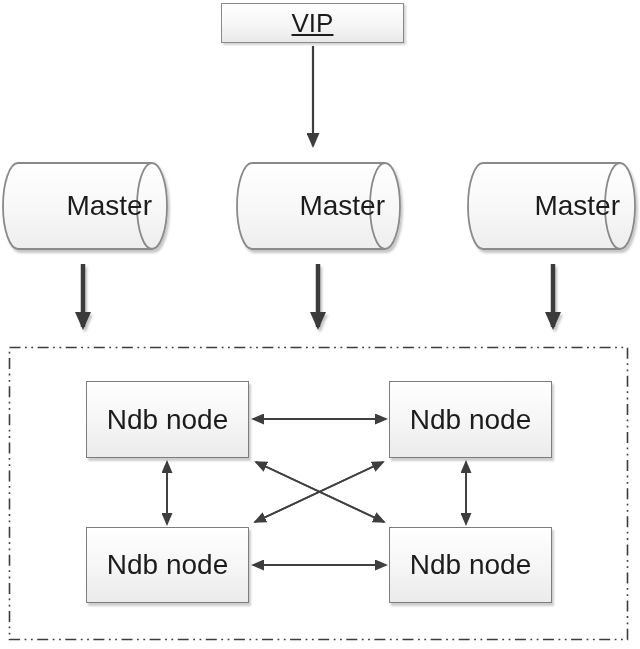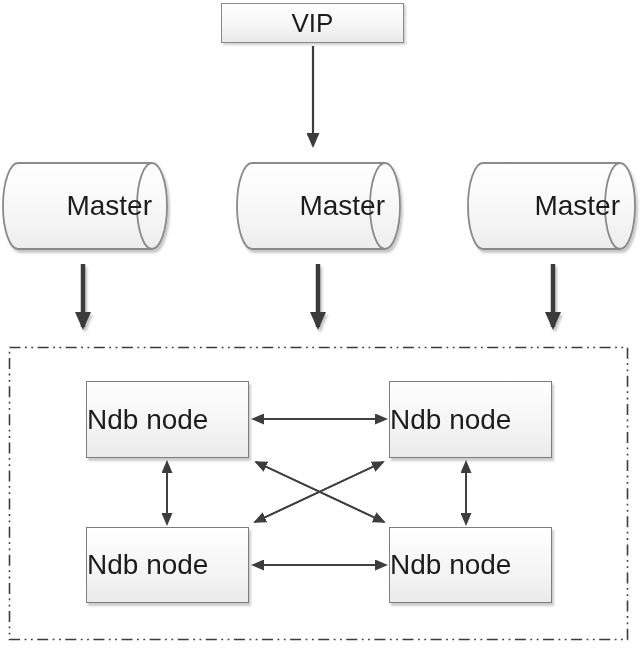--- a/index.html
+++ b/index.html
@@ -30,30 +30,31 @@
     left: 221px; top: 3px;
     width: 183px; height: 40px;
     background: linear-gradient(180deg, #ffffff 0%, #f6f6f6 55%, #e9e9e9 100%);
     border: 1px solid #8a8a8a;
     box-shadow: 2px 2px 2px rgba(0,0,0,0.18);
     display: flex;
     align-items: center;
     justify-content: center;
     font-size: 26px;
     color: #1c1c1c;
+    text-decoration: underline;
   }
   .ndb-box {
     position: absolute;
     width: 163px; height: 77px;
     background: linear-gradient(180deg, #ffffff 0%, #f5f5f5 55%, #ebebeb 100%);
     border: 1.5px solid #7d7d7d;
     box-shadow: 2px 3px 2px rgba(0,0,0,0.2);
     display: flex;
     align-items: center;
-    justify-content: flex-start;
+    justify-content: center;
     font-size: 28px;
     color: #1c1c1c;
   }
   .ndb-top-left     { left: 86px;  top: 381px; }
   .ndb-top-right    { left: 389px; top: 381px; }
   .ndb-bottom-left  { left: 86px;  top: 527px; height: 76px; }
   .ndb-bottom-right { left: 389px; top: 527px; height: 76px; }
   .master-label-1 { left: 18px;  top: 163px; width: 134px; height: 86px; }
   .master-label-2 { left: 252px; top: 163px; width: 133px; height: 86px; }
   .master-label-3 { left: 483px; top: 163px; width: 137px; height: 86px; }

